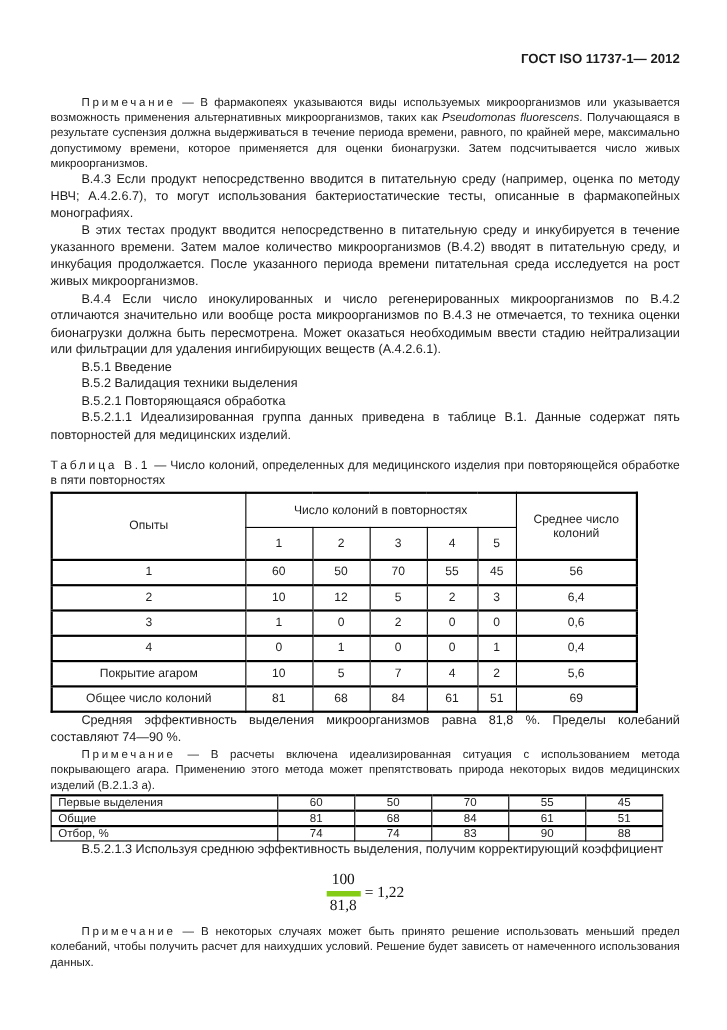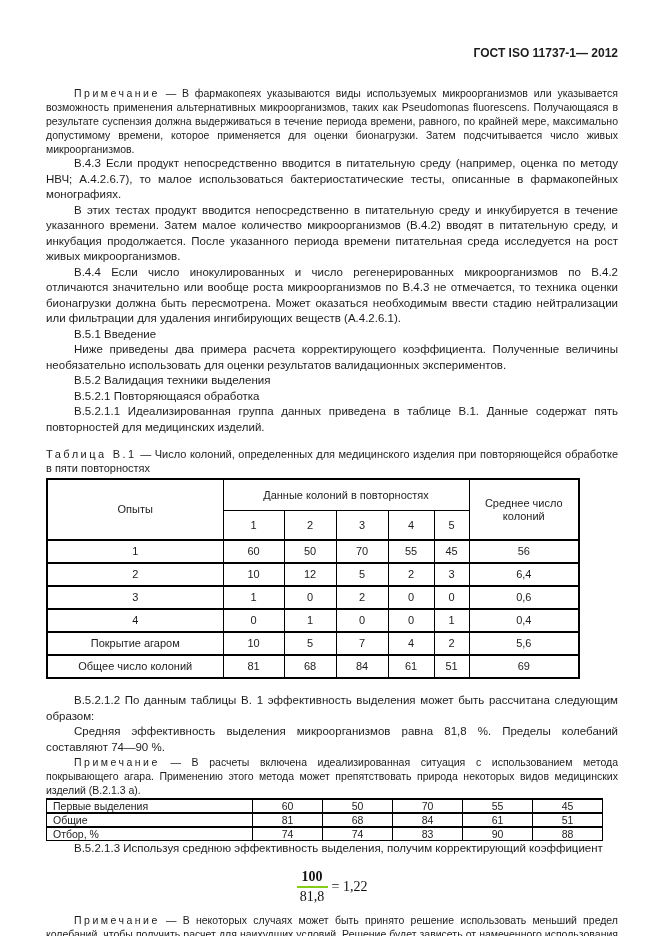--- a/index.html
+++ b/index.html
@@ -8,21 +8,21 @@
     overflow:hidden; color:#1c1c1c;
     font-family:"Liberation Sans", sans-serif;
   }
   .content { position:absolute; left:46px; top:46px; width:572px; }
 
   .doc-header { text-align:right; font-weight:bold; font-size:12px; margin:0 0 26px 0; }
 
   p.body { font-size:11.5px; line-height:15.5px; text-align:justify; text-indent:28px; margin:0; }
   p.note { font-size:10.5px; line-height:14px; text-align:justify; text-indent:28px; margin:0; }
   .spaced { letter-spacing:2.5px; }
-  .it { }
+  .it { font-style:italic; }
   p.bold { font-weight:bold; }
   .gap10 { margin-top:10px; }
   .gap12 { margin-top:12px; }
 
   p.caption { font-size:11px; line-height:14px; text-align:justify; margin:12px 0 0 0; }
 
   table.t1 {
     border-collapse:collapse; table-layout:fixed; width:532px;
     margin-top:3px; font-size:11px; color:#1c1c1c;
   }
@@ -40,60 +40,59 @@
     margin-top:1px; font-size:10.5px; color:#1c1c1c;
   }
   table.t2 td {
     border:1px solid #000; border-top:2px solid #000;
     text-align:center; vertical-align:middle; padding:0 6px; height:12px; line-height:12px;
   }
   table.t2 td.label { text-align:left; }
 
   .formula { text-align:center; margin:12px 0 4px 0; font-family:"Liberation Serif", serif; font-size:14px; color:#111; }
   .frac { display:inline-block; vertical-align:middle; text-align:center; }
-  .frac .num { display:block; border-bottom:2px solid #84cc16; padding:0 5px 1px 5px;font-weight:bold; }
+  .frac .num { display:block; border-bottom:5px solid #84cc16; padding:0 5px 1px 5px; }
   .frac .den { display:block; padding-top:1px; }
   .eq { display:inline-block; vertical-align:middle; margin-left:4px; }
 </style>
 </head>
 <body>
 
 <div class="page">
   <div class="content">
 
     <p class="doc-header">ГОСТ ISO 11737-1— 2012</p>
 
     <p class="note"><span class="spaced">Примечание</span><span> — В фармакопеях указываются виды используемых микроорганизмов или указывается возможность применения альтернативных микроорганизмов, таких как </span><span class="it">Pseudomonas fluorescens</span><span>. Получающаяся в результате суспензия должна выдерживаться в течение периода времени, равного, по крайней мере, максимально допустимому времени, которое применяется для оценки бионагрузки. Затем подсчитывается число живых микроорганизмов.</span></p>
 
-    <p class="body gap10">В.4.3 Если продукт непосредственно вводится в питательную среду (например, оценка по методу НВЧ; А.4.2.6.7), то малое использоваться бактериостатические тесты, описанные в фармакопейных монографиях.</p>
+    <p class="body gap10">В.4.3 Если продукт непосредственно вводится в питательную среду (например, оценка по методу НВЧ; А.4.2.6.7), то могут использования бактериостатические тесты, описанные в фармакопейных монографиях.</p>
     <p class="body">В этих тестах продукт вводится непосредственно в питательную среду и инкубируется в течение указанного времени. Затем малое количество микроорганизмов (В.4.2) вводят в питательную среду, и инкубация продолжается. После указанного периода времени питательная среда исследуется на рост живых микроорганизмов.</p>
     <p class="body">В.4.4 Если число инокулированных и число регенерированных микроорганизмов по В.4.2 отличаются значительно или вообще роста микроорганизмов по В.4.3 не отмечается, то техника оценки бионагрузки должна быть пересмотрена. Может оказаться необходимым ввести стадию нейтрализации или фильтрации для удаления ингибирующих веществ (А.4.2.6.1).</p>
 
     <p class="body">В.5.1 Введение</p>
-    <p class="body">Ниже приведены два примера расчета корректирующего коэффициента. Полученные величины необязательно использовать для оценки результатов валидационных экспериментов.</p>
     <p class="body">В.5.2 Валидация техники выделения</p>
     <p class="body">В.5.2.1 Повторяющаяся обработка</p>
     <p class="body">В.5.2.1.1 Идеализированная группа данных приведена в таблице В.1. Данные содержат пять повторностей для медицинских изделий.</p>
 
     <p class="caption"><span class="spaced">Таблица В.1</span><span> — Число колоний, определенных для медицинского изделия при повторяющейся обработке в пяти повторностях</span></p>
 
     <table class="t1">
       <colgroup>
         <col style="width:176px">
           <col style="width:61px">
           <col style="width:52px">
         <col style="width:52px">
           <col style="width:46px">
           <col style="width:35px">
           <col style="width:110px">
       </colgroup>
       <thead>
         <tr class="h1">
           <th rowspan="2">Опыты</th>
-          <th colspan="5">Данные колоний в повторностях</th>
+          <th colspan="5">Число колоний в повторностях</th>
           <th rowspan="2">Среднее число колоний</th>
         </tr>
         <tr class="h2">
           <th>1</th>
           <th>2</th>
           <th>3</th>
           <th>4</th>
           <th>5</th>
         </tr>
       </thead>
@@ -148,21 +147,20 @@
             <td>81</td>
             <td>68</td>
             <td>84</td>
             <td>61</td>
             <td>51</td>
             <td>69</td>
         </tr>
       </tbody>
     </table>
 
-    <p class="body" style="margin-top:14px">В.5.2.1.2 По данным таблицы В. 1 эффективность выделения может быть рассчитана следующим образом:</p>
     <p class="body">Средняя эффективность выделения микроорганизмов равна 81,8 %. Пределы колебаний составляют 74—90 %.</p>
 
     <p class="note"><span class="spaced">Примечание</span><span> — В расчеты включена идеализированная ситуация с использованием метода покрывающего агара. Применению этого метода может препятствовать природа некоторых видов медицинских изделий (В.2.1.3 а).</span></p>
 
     <table class="t2">
       <colgroup>
         <col style="width:206px">
           <col style="width:70px">
           <col style="width:70px">
         <col style="width:70px">

